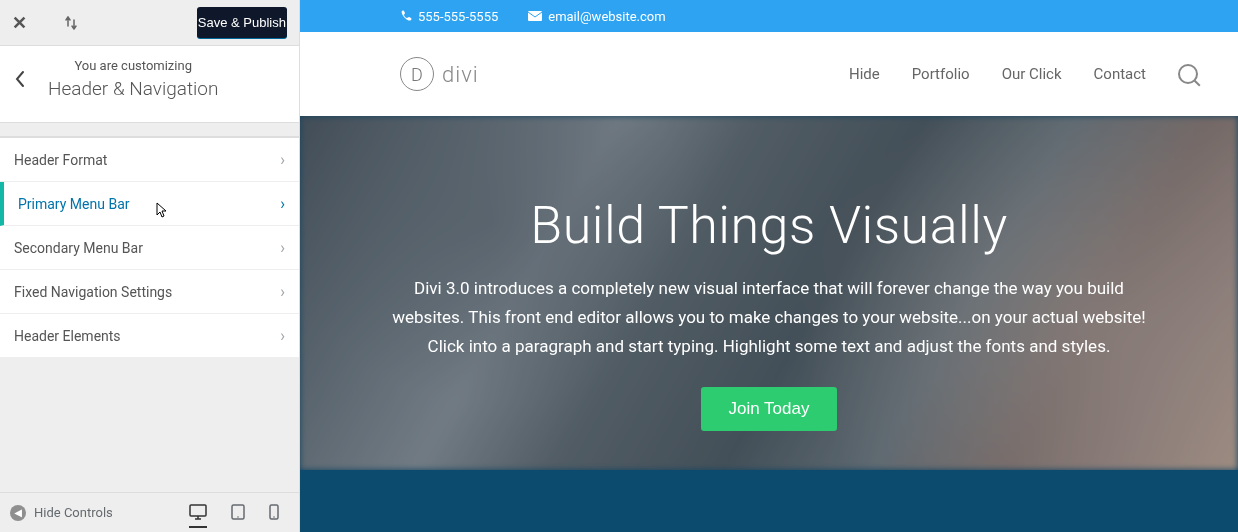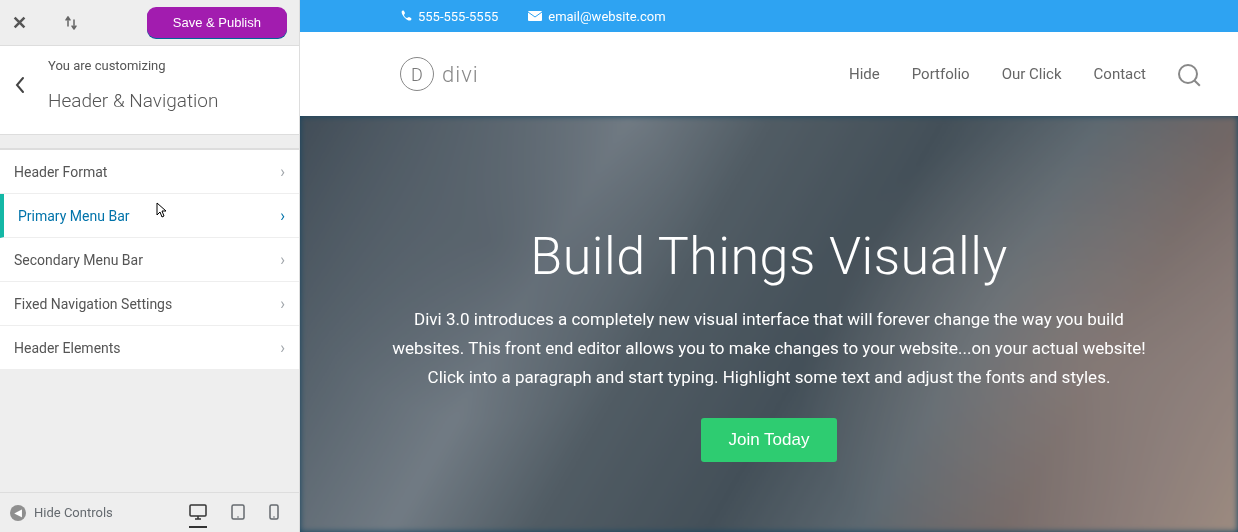--- a/index.html
+++ b/index.html
@@ -3,25 +3,25 @@
 <meta charset="utf-8">
 <style>
 * { margin: 0; padding: 0; box-sizing: border-box; }
 body { font-family: -apple-system, BlinkMacSystemFont, "Segoe UI", Roboto, sans-serif; overflow: hidden; width: 1238px; height: 532px; position: relative; }
 
 .sidebar { position: absolute; left: 0; top: 0; width: 300px; height: 100%; background: #eeeeee; border-right: 1px solid #ddd; display: flex; flex-direction: column; }
 
 .sidebar-top { height: 46px; background: #eeeeee; border-bottom: 1px solid #ddd; display: flex; align-items: center; padding: 0 12px; gap: 16px; }
 .close-icon { font-size: 18px; color: #555; cursor: pointer; font-weight: bold; }
 .reorder-icon { color: #555; cursor: pointer; display: flex; align-items: center; margin-left: 20px; }
-.save-publish { margin-left: auto; background: #a21caf; color: #fff; border: none; padding: 8px 26px; font-size: 13px; border-radius: 9px; cursor: pointer; box-shadow: 0 1px 0 #006799; }
+.save-publish { margin-left: auto; background: #0f172a; color: #fff; border: none; padding: 8px 1px; font-size: 13px; border-radius: 3px; cursor: pointer; box-shadow: 0 1px 0 #006799; }
 
 .panel-header { background: #fff; border-bottom: 1px solid #ddd; display: flex; align-items: center; padding: 12px 14px 22px 14px; min-height: 70px; }
 .back-btn { color: #444; cursor: pointer; margin-right: 22px; }
-.panel-title-wrap { display: flex; flex-direction: column; gap: 16px; }
+.panel-title-wrap { display: flex; flex-direction: column; gap: 4px; text-align: center; }
 .panel-subtitle { font-size: 13px; color: #555; }
 .panel-title { font-size: 19px; font-weight: 300; color: #555; }
 
 .section-list { background: #737373; border-top: 1px solid #ddd; }
 .section-divider { height: 14px; background: #eeeeee; border-bottom: 1px solid #ddd; }
 .section-item { display: flex; align-items: center; justify-content: space-between; padding: 12px 14px; background: #fff; border-bottom: 1px solid #eee; font-size: 14px; color: #555; cursor: pointer; }
 .section-item.active { color: #0073aa; border-left: 4px solid #14b8a6; padding-left: 14px; }
 .section-item .chevron { color: #a0a5aa; font-size: 16px; }
 .section-item.active .chevron { color: #0073aa; }
 
@@ -41,21 +41,21 @@
 
 .nav-header { height: 84px; background: #fff; display: flex; align-items: center; padding: 0 40px 0 100px; }
 .logo { display: flex; align-items: center; gap: 8px; }
 .logo-circle { width: 34px; height: 34px; border: 1.5px solid #888; border-radius: 50%; display: flex; align-items: center; justify-content: center; font-size: 18px; color: #777; font-weight: 300; }
 .logo-text { font-size: 22px; color: #888; font-weight: 300; letter-spacing: 1px; }
 .nav-menu { margin-left: auto; display: flex; gap: 32px; align-items: center; }
 .nav-link { color: #666; font-size: 15px; cursor: pointer; }
 .search-circle { width: 20px; height: 20px; border: 2px solid #888; border-radius: 50%; position: relative; }
 .search-circle::after { content: ''; position: absolute; width: 8px; height: 2px; background: #888; transform: rotate(45deg); bottom: -2px; right: -5px; }
 
-.hero { height: 416px; position: relative; display: flex; flex-direction: column; align-items: center; justify-content: center; padding: 40px 60px 0 60px; text-align: center; overflow: hidden; }
+.hero { height: 354px; position: relative; display: flex; flex-direction: column; align-items: center; justify-content: center; padding: 40px 60px 0 60px; text-align: center; overflow: hidden; }
 .hero-bg { position: absolute; inset: 0; background: linear-gradient(120deg, #4a5560 0%, #6b7680 15%, #8a939c 28%, #5f6a72 40%, #4d5962 55%, #6f7a82 68%, #8b7873 80%, #a89088 90%, #c4a896 100%); filter: blur(3px); }
 .hero-bg::before { content: ''; position: absolute; inset: 0; background: radial-gradient(ellipse 300px 250px at 85% 60%, rgba(200,180,170,0.4), transparent), radial-gradient(ellipse 200px 180px at 20% 30%, rgba(90,100,110,0.5), transparent); }
 .hero-overlay { position: absolute; inset: 0; background: rgba(40,50,60,0.25); }
 .hero-title { position: relative; font-size: 52px; font-weight: 300; color: #fff; margin-bottom: 18px; letter-spacing: 0.5px; }
 .hero-text { position: relative; font-size: 17px; color: #fff; line-height: 1.7; max-width: 760px; margin-bottom: 26px; font-weight: 400; }
 .hero-btn { position: relative; background: #2ecc71; color: #fff; border: none; padding: 12px 28px; font-size: 17px; border-radius: 3px; cursor: pointer; }
 
 svg { display: block; }
 </style>
 </head>

